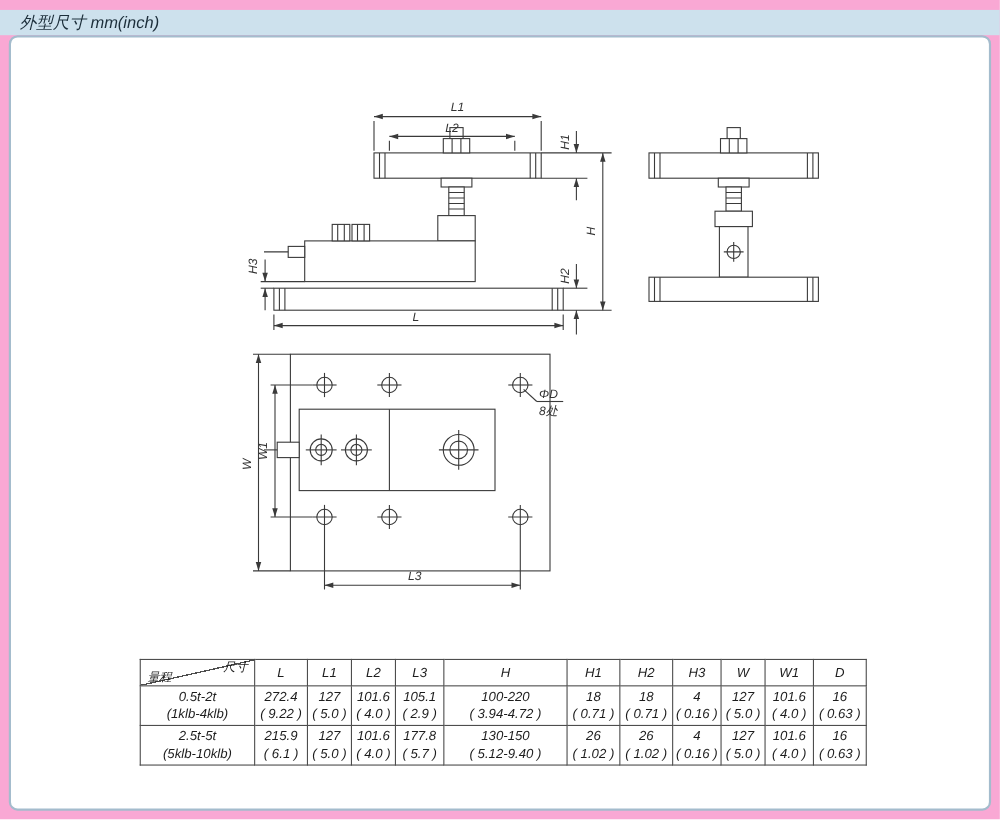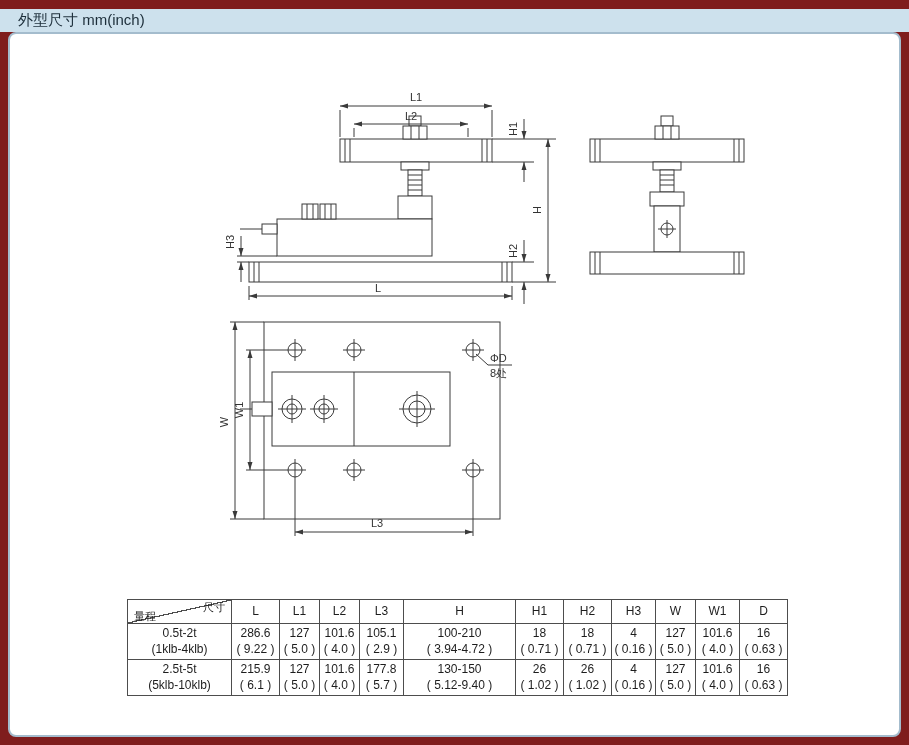--- a/index.html
+++ b/index.html
@@ -1,18 +1,18 @@
 <!DOCTYPE html>
 <html><head>
 <meta charset="utf-8">
 <style>
   * { margin:0; padding:0; box-sizing:border-box; }
   html,body { background:#ffffff; }
   body { width:909px; height:745px; font-family:"Liberation Sans","DejaVu Sans",sans-serif; }
-  .page { position:relative; width:909px; height:745px; background:#7f1d1d; overflow:hidden; }
+  .page { position:relative; width:909px; height:745px; background:#f9a8d4; overflow:hidden;font-style:italic; }
   .header-bar {
     position:absolute; left:0; top:9px; width:909px; height:23px;
     background:#cde1ed; display:flex; align-items:center; padding-left:18px;
     font-size:15px; color:#1c2e3a;
   }
   .content-box {
     position:absolute; left:8px; top:32px; width:893px; height:705px;
     border:2px solid #a4bccd; border-radius:8px; background:#fff; overflow:hidden;padding-left:12px;
   }
   .drawing-svg { position:absolute; left:0; top:0; }
@@ -283,37 +283,37 @@
           <th>D</th>
         </tr>
       </thead>
       <tbody>
         <tr>
           <td>
             <div>0.5t-2t</div>
               <div>(1klb-4klb)</div>
           </td>
           <td>
-              <div>286.6</div>
+              <div>272.4</div>
               <div>( 9.22 )</div>
             </td>
           <td>
               <div>127</div>
               <div>( 5.0 )</div>
             </td>
           <td>
               <div>101.6</div>
               <div>( 4.0 )</div>
             </td>
           <td>
               <div>105.1</div>
               <div>( 2.9 )</div>
             </td>
           <td>
-              <div>100-210</div>
+              <div>100-220</div>
               <div>( 3.94-4.72 )</div>
             </td>
           <td>
               <div>18</div>
               <div>( 0.71 )</div>
             </td>
           <td>
               <div>18</div>
               <div>( 0.71 )</div>
             </td>

